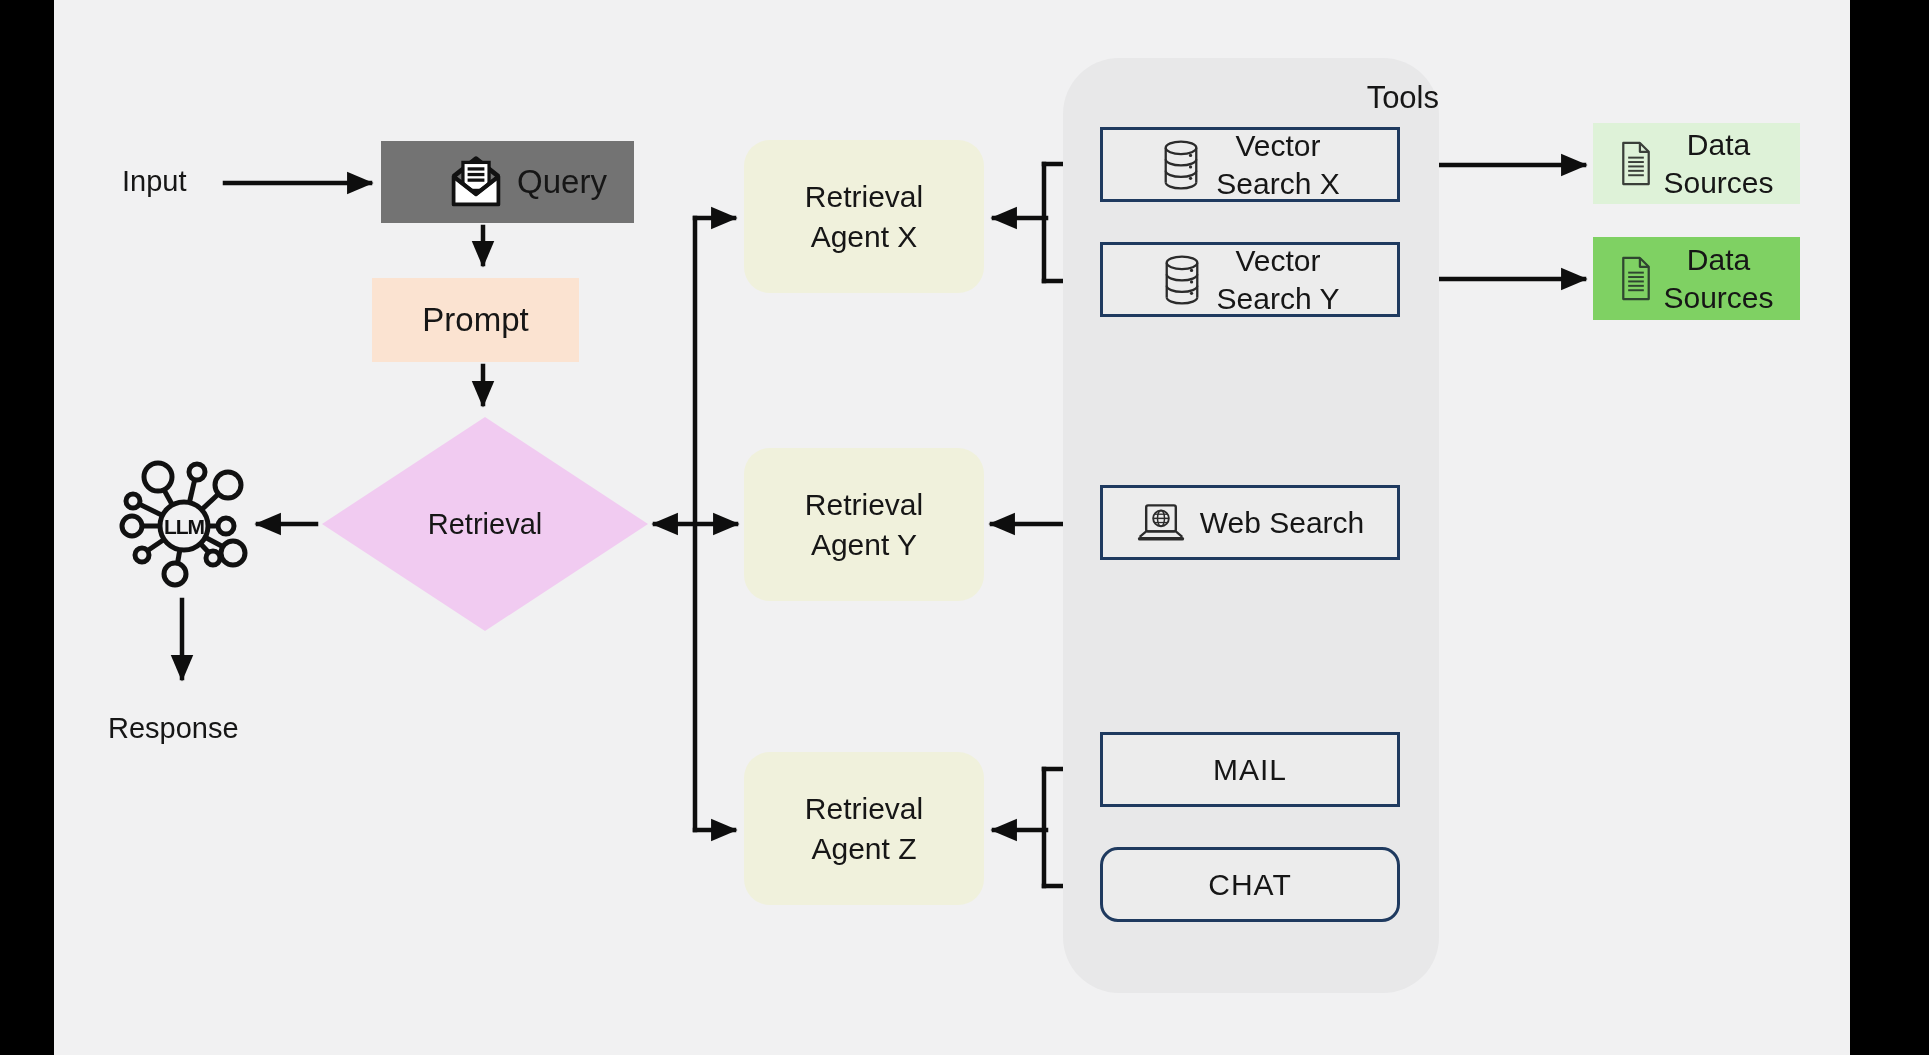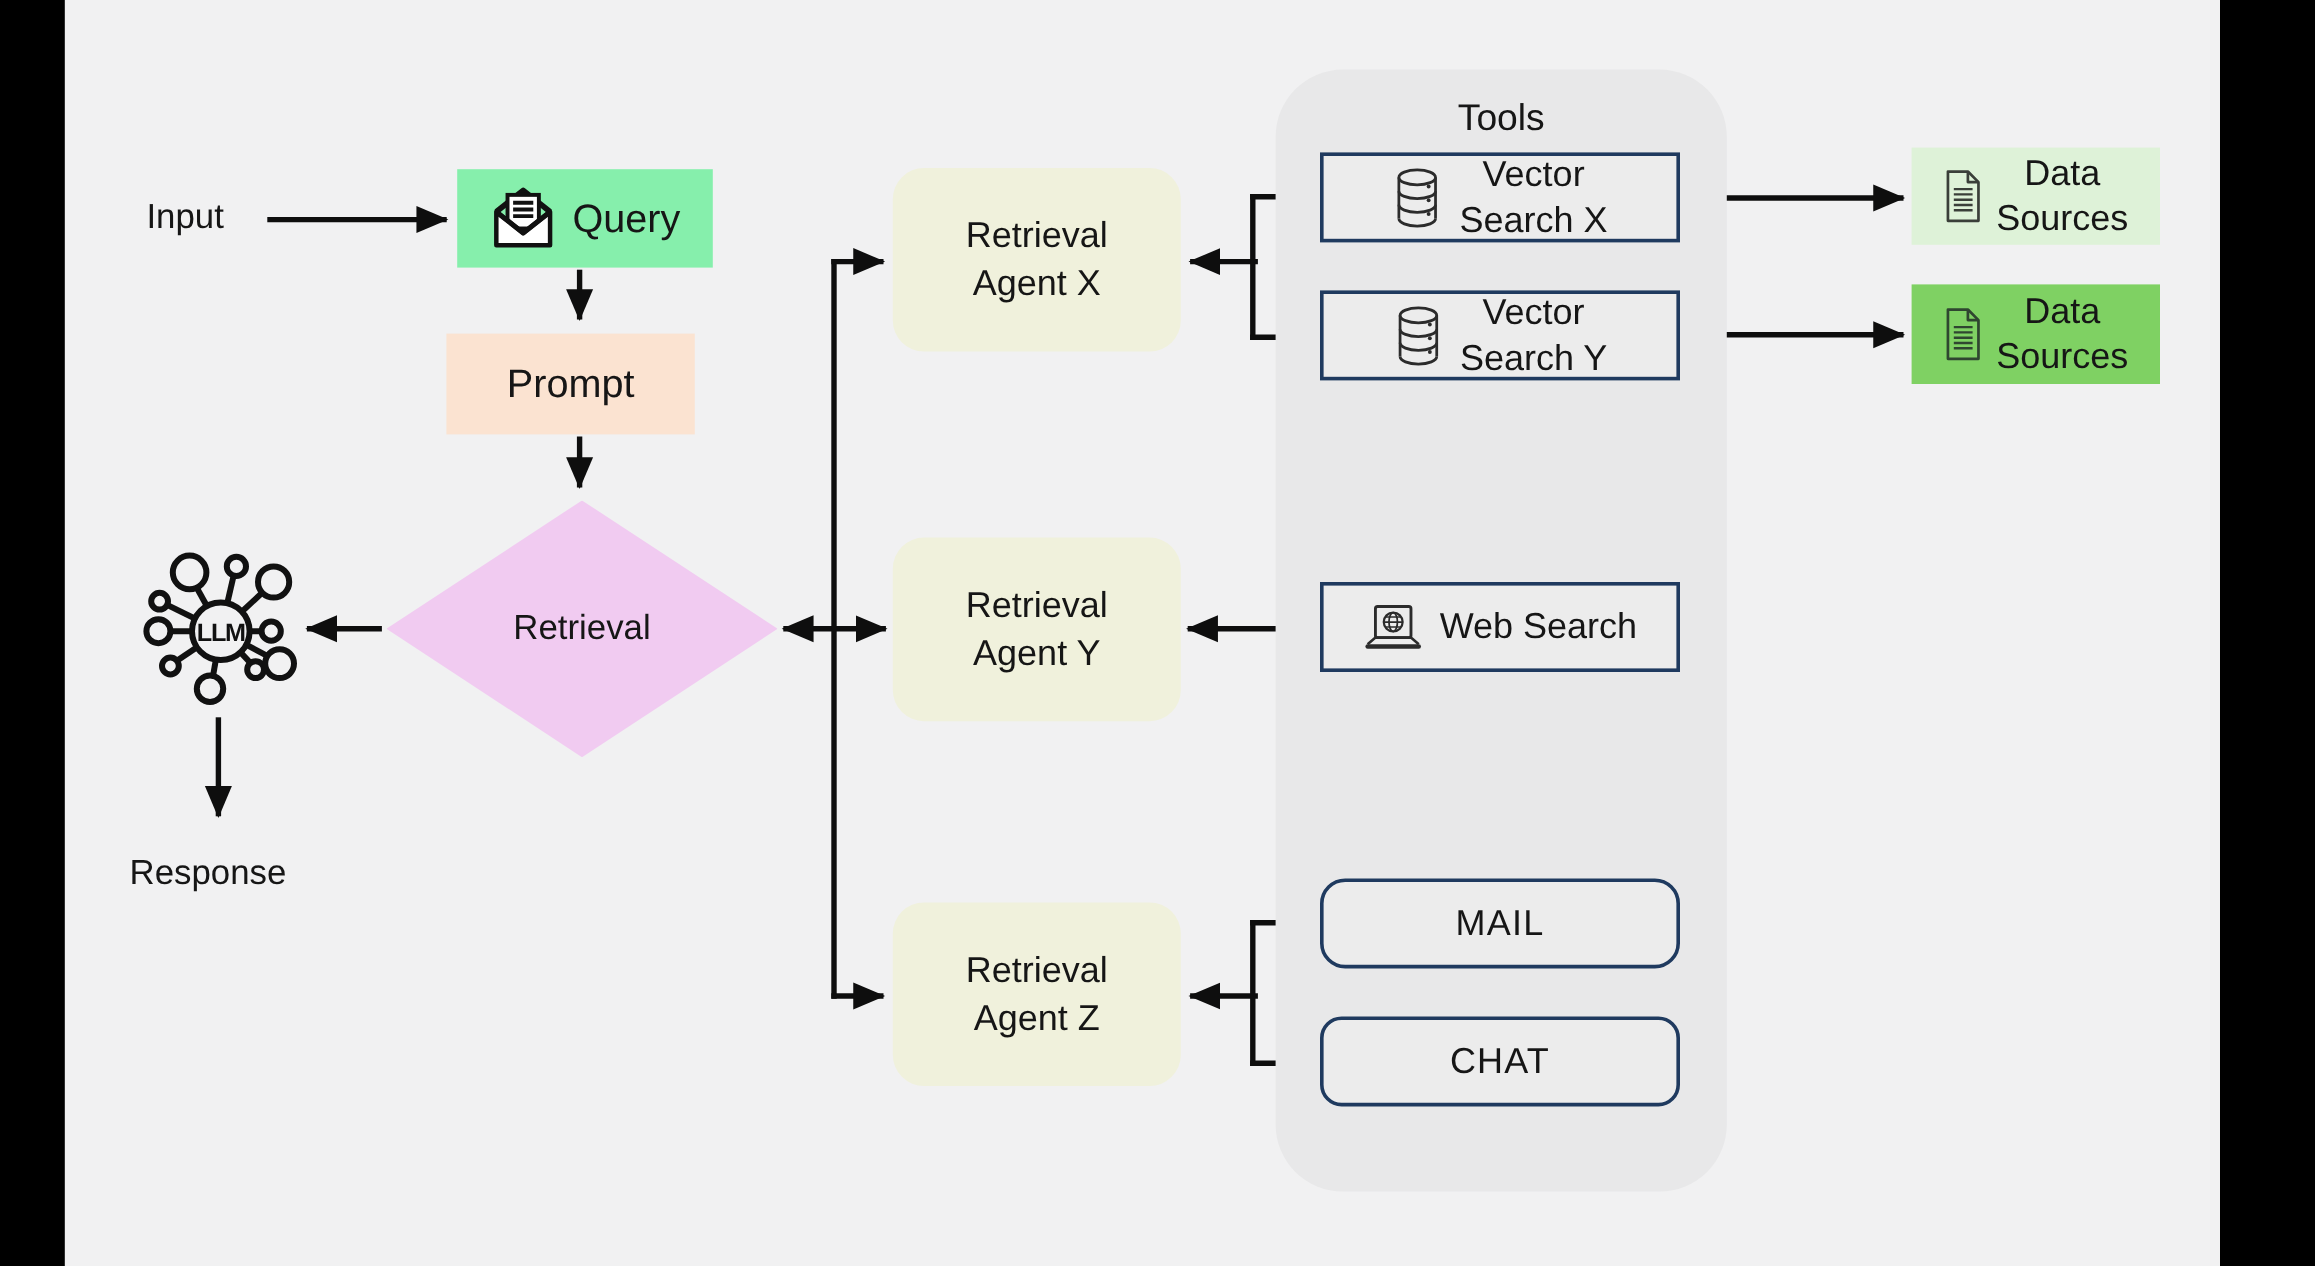--- a/index.html
+++ b/index.html
@@ -42,21 +42,21 @@
     text-align:center;font-size:30px;line-height:40px;
   }
   #agent-x{top:140px;}
   #agent-y{top:448px;}
   #agent-z{top:752px;}
 
   #tools-panel{
     position:absolute;left:1063px;top:58px;width:376px;height:935px;
     background:#E8E8E9;border-radius:56px;
   }
-  #tools-title{position:absolute;left:1063px;top:80px;width:376px;text-align:center;font-size:31px;}
+  #tools-title{position:absolute;left:1063px;top:80px;width:376px;text-align:right;font-size:31px;}
 
   .toolbox{
     position:absolute;left:1100px;width:300px;height:75px;
     background:#ECECEC;border:3px solid #0f172a;box-sizing:border-box;
     display:flex;align-items:center;justify-content:center;gap:14px;
     text-align:center;font-size:30px;line-height:38px;
   }
   #tool-vsx{top:127px;}
   #tool-vsy{top:242px;}
   #tool-web{top:485px;}
@@ -105,21 +105,21 @@
     <line class="wire" x1="1410" y1="279" x2="1584" y2="279" marker-start="url(#ah)" marker-end="url(#ah)"></line>
     <line class="wire" x1="992" y1="524" x2="1090" y2="524" marker-start="url(#ah)" marker-end="url(#ah)"></line>
     <line class="wire" x1="1046" y1="830" x2="994" y2="830" marker-end="url(#ah)"></line>
     <line class="wire" x1="1044" y1="769" x2="1044" y2="886"></line>
     <line class="wire" x1="1044" y1="769" x2="1090" y2="769" marker-end="url(#ah)"></line>
     <line class="wire" x1="1044" y1="886" x2="1090" y2="886" marker-end="url(#ah)"></line>
   </svg>
 
   <div id="input-label" class="label">Input</div>
 
-  <div id="query-node" class="node" style="background-color: #86efac;">
+  <div id="query-node" class="node" style="background-color: #737373; padding-left: 40px;">
     <svg width="56" height="54" viewBox="0 0 60 56">
       <polygon points="30,1 40,9 20,9" fill="#111"></polygon>
       <path d="M6,22 L30,3 L54,22" stroke="#111" stroke-width="5" fill="none" stroke-linejoin="round"></path>
       <rect x="16" y="7" width="28" height="30" fill="#fff" stroke="#111" stroke-width="3.5"></rect>
       <line x1="21" y1="14" x2="39" y2="14" stroke="#111" stroke-width="3.5"></line>
       <line x1="21" y1="20" x2="39" y2="20" stroke="#111" stroke-width="3.5"></line>
       <line x1="21" y1="26" x2="39" y2="26" stroke="#111" stroke-width="3.5"></line>
       <polygon points="6,22 6,52 54,52 54,22 30,41" fill="#fff" stroke="#111" stroke-width="4" stroke-linejoin="round"></polygon>
       <path d="M7,23 L30,41 L53,23" stroke="#111" stroke-width="4.5" fill="none" stroke-linejoin="round"></path>
     </svg>
@@ -234,21 +234,21 @@
       <ellipse cx="27" cy="16" rx="3.8" ry="8.5" fill="none" stroke="#2b2b2b" stroke-width="1.6"></ellipse>
       <line x1="18.5" y1="16" x2="35.5" y2="16" stroke="#2b2b2b" stroke-width="1.6"></line>
       <line x1="20" y1="11.5" x2="34" y2="11.5" stroke="#2b2b2b" stroke-width="1.4"></line>
       <line x1="20" y1="20.5" x2="34" y2="20.5" stroke="#2b2b2b" stroke-width="1.4"></line>
       <path d="M4,36 L11,30 H43 L50,36" fill="none" stroke="#2b2b2b" stroke-width="2.4"></path>
       <rect x="2" y="36" width="50" height="4" rx="2" fill="#2b2b2b"></rect>
     </svg>
     <span>Web Search</span>
   </div>
 
-  <div id="tool-mail" class="toolbox" style="background-color: rgb(236, 236, 236); border-color: rgb(31, 58, 95); border-radius: 21px;">
+  <div id="tool-mail" class="toolbox" style="background-color: rgb(236, 236, 236); border-color: rgb(31, 58, 95);">
     <span>MAIL</span>
   </div>
 
   <div id="tool-chat" class="toolbox" style="background-color: rgb(236, 236, 236); border-color: rgb(31, 58, 95);">
     <span>CHAT</span>
   </div>
 
   <div id="ds-1" class="datasource" style="background-color: rgb(222, 242, 216);">
     <svg width="34" height="45" viewBox="0 0 34 46">
       <path d="M4,2 H21 L30,11 V44 H4 Z" fill="none" stroke="#3a3f39" stroke-width="2.3" stroke-linejoin="round"></path>

